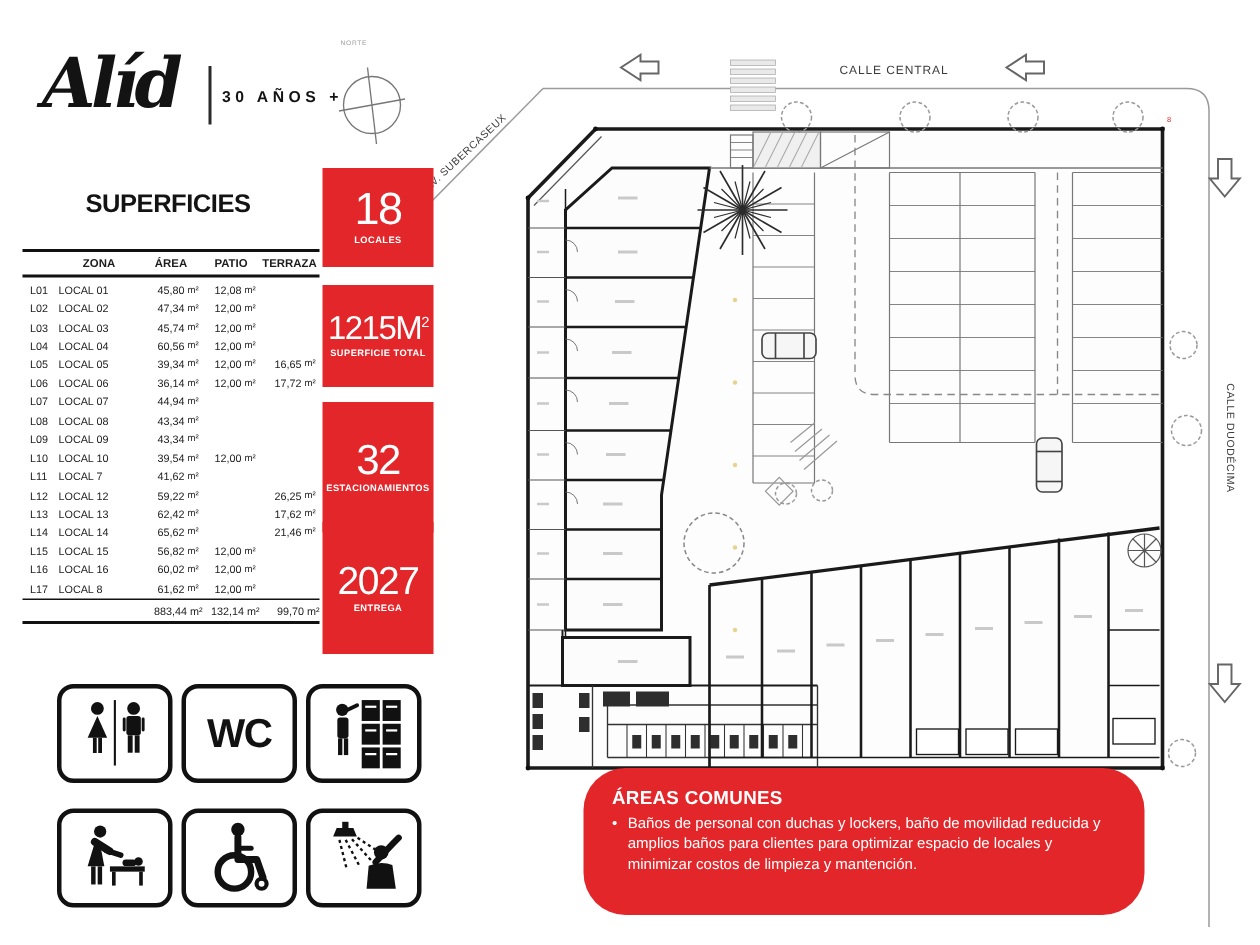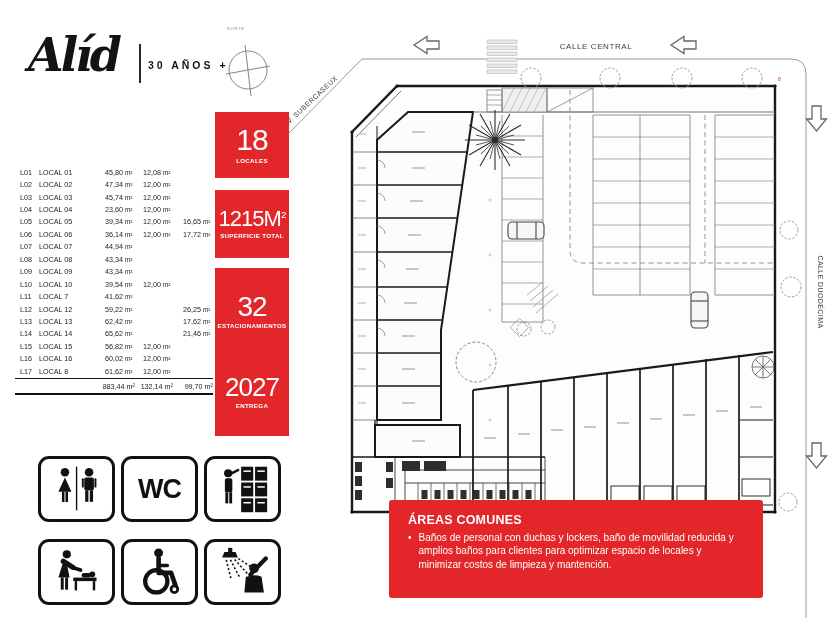--- a/index.html
+++ b/index.html
@@ -41,22 +41,22 @@
   #badge-superficie     { top:190px; height:68px; } #badge-superficie .num { font-size:22px; }
   #badge-estacionamientos{ top:268px; height:87px; } #badge-estacionamientos .num { font-size:28px; }
   #badge-entrega        { top:348px; height:88px; } #badge-entrega .num { font-size:26px; }
 
   
   .tile { position:absolute; width:77px; height:66px; border:3px solid #111; border-radius:11px;
           background:#fff; display:flex; align-items:center; justify-content:center; }
   .wc-text { font-size:27px; font-weight:bold; letter-spacing:-1px; color:#111; }
 
   
-  .banner { position:absolute; left:389px; top:500px; width:374px; height:98px;
-            background:var(--accent); border-radius:3px; color:#fff; padding:13px 20px 0 19px; }
+  .banner { position:absolute; left:389px; top:512px; width:374px; height:98px;
+            background:var(--accent); border-radius:28px; color:#fff; padding:13px 20px 0 19px; }
   .banner-title { font-size:12.5px; font-weight:bold; letter-spacing:0.2px; }
   .banner-row { display:flex; gap:7px; margin-top:4px; font-size:10px; line-height:1.34; }
 
   svg.plan { position:absolute; left:0; top:0; }
   svg text { font-family:"Liberation Sans", sans-serif; }
 </style>
 </head>
 <body>
 
 <div id="canvas">
@@ -230,22 +230,30 @@
         <circle cx="352" cy="132" r="1.6"></circle>
         <circle cx="352" cy="512" r="1.6"></circle>
     </g>
     <text x="778" y="81" font-size="5" fill="#e2262a">8</text>
   </svg>
 
   <div class="logo">Alíd</div>
   <div class="logo-sep"></div>
   <div class="tagline">30 AÑOS +</div>
 
+  <div class="sup-title">SUPERFICIES</div>
 
   <div class="table">
+    <div class="tgrid thead">
+      <div></div>
+      <div class="h">ZONA</div>
+      <div class="h sp2">ÁREA</div>
+      <div class="h sp2">PATIO</div>
+      <div class="h sp2">TERRAZA</div>
+    </div>
     <div>
         <div class="tgrid trow">
         <div class="c-code">L01</div>
         <div>LOCAL 01</div>
         <div class="c-num">45,80</div>
         <div class="c-unit">m²</div>
         <div class="c-num">12,08</div>
         <div class="c-unit">m²</div>
         <div class="c-num"></div>
         <div class="c-unit"></div>
@@ -266,21 +274,21 @@
         <div class="c-num">45,74</div>
         <div class="c-unit">m²</div>
         <div class="c-num">12,00</div>
         <div class="c-unit">m²</div>
         <div class="c-num"></div>
         <div class="c-unit"></div>
       </div>
         <div class="tgrid trow">
         <div class="c-code">L04</div>
         <div>LOCAL 04</div>
-        <div class="c-num">23,60</div>
+        <div class="c-num">60,56</div>
         <div class="c-unit">m²</div>
         <div class="c-num">12,00</div>
         <div class="c-unit">m²</div>
         <div class="c-num"></div>
         <div class="c-unit"></div>
       </div>
         <div class="tgrid trow">
         <div class="c-code">L05</div>
         <div>LOCAL 05</div>
         <div class="c-num">39,34</div>

